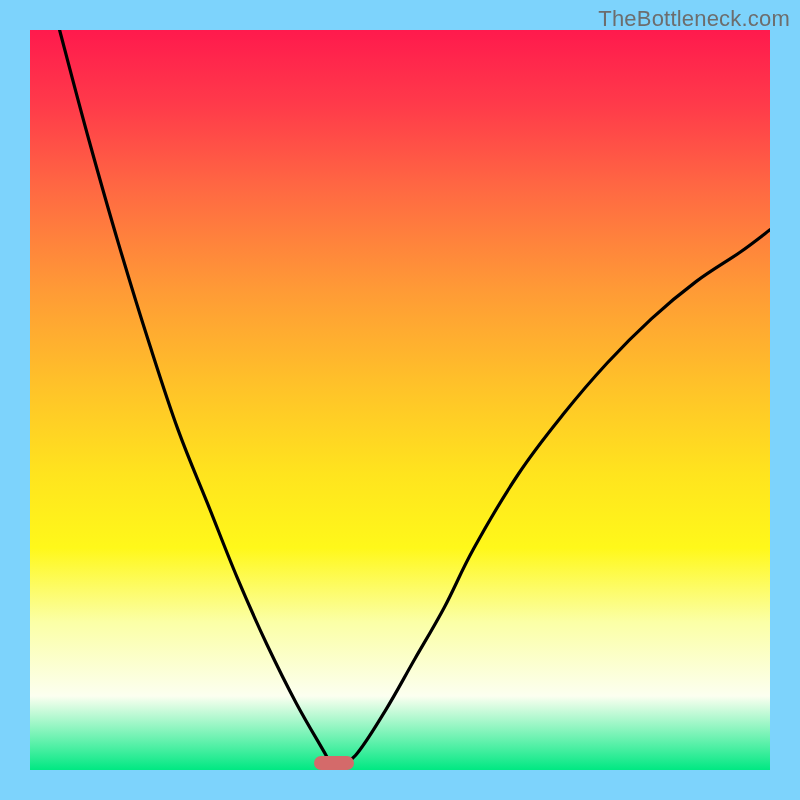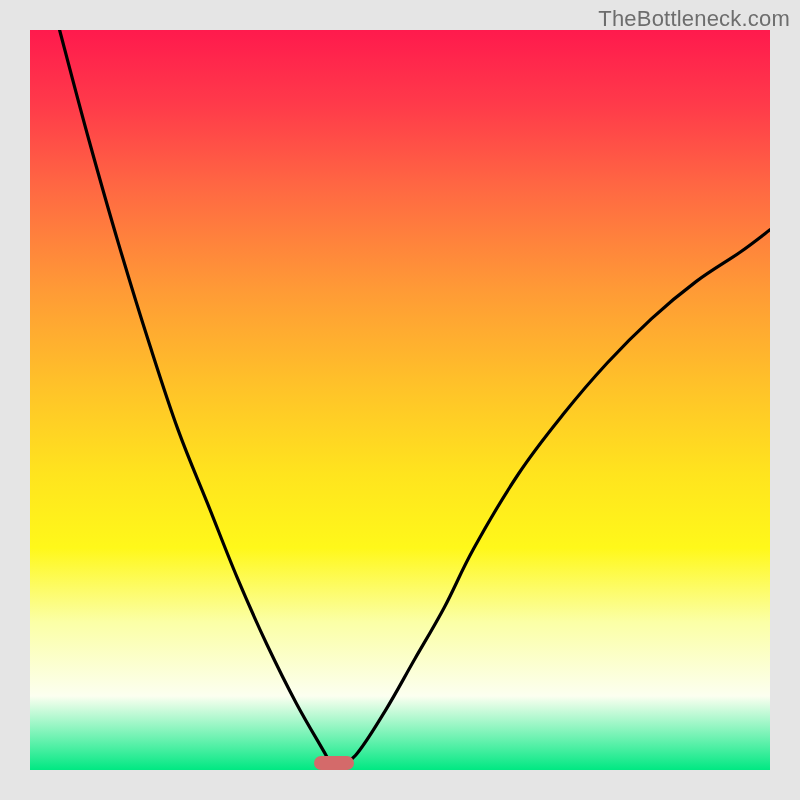--- a/index.html
+++ b/index.html
@@ -10,21 +10,21 @@
     background: #000;
     overflow: hidden;
     font-family: Arial, Helvetica, sans-serif;
   }
   .frame {
     position: absolute;
     left: 0;
     top: 0;
     width: 800px;
     height: 800px;
-    background: #e5e5e5;
+    background: #7dd3fc;
   }
   .plot-area {
     position: absolute;
     left: 30px;
     top: 30px;
     width: 740px;
     height: 740px;
     background: linear-gradient(
       to bottom,
       #ff1a4d 0%,

